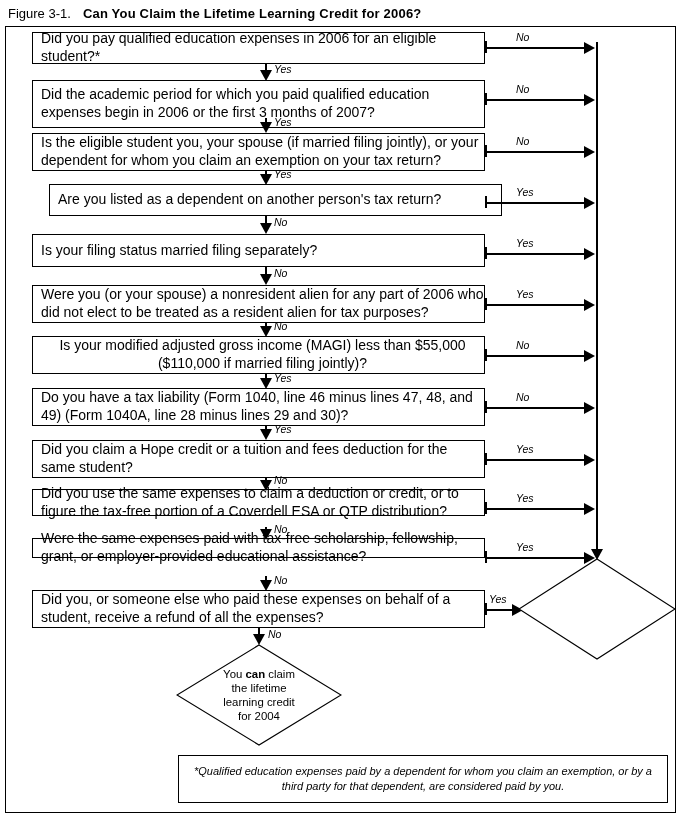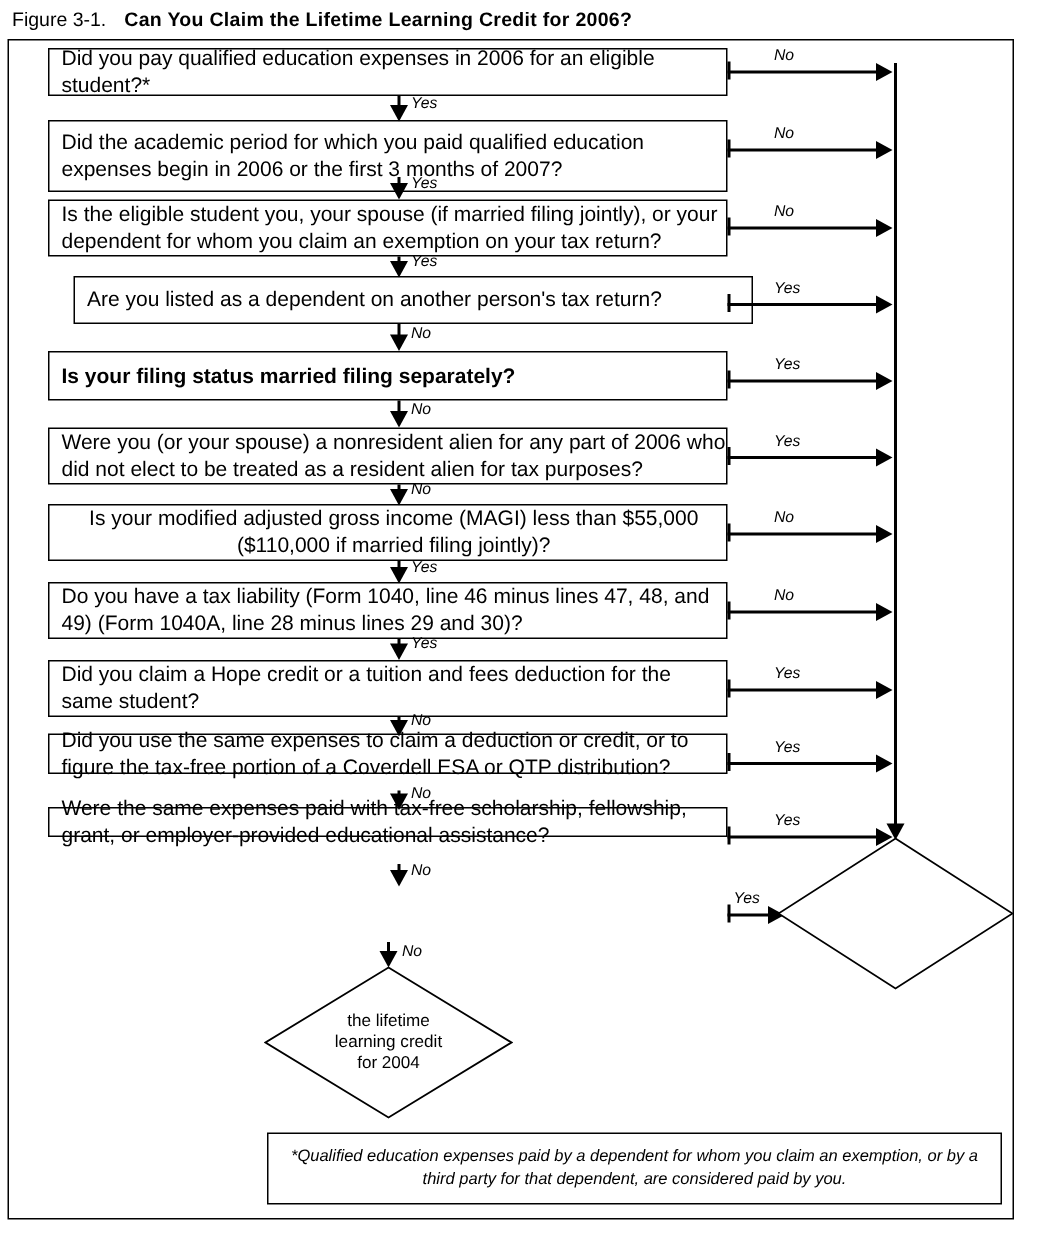--- a/index.html
+++ b/index.html
@@ -86,40 +86,43 @@
   </div>
   <div class="qbox" style="left:32px;top:80px;width:453px;height:48px;">
     <span class="qtext">Did the academic period for which you paid qualified education expenses begin in 2006 or the first 3 months of 2007?</span>
   </div>
   <div class="qbox" style="left:32px;top:133px;width:453px;height:38px;">
     <span class="qtext">Is the eligible student you, your spouse (if married filing jointly), or your dependent for whom you claim an exemption on your tax return?</span>
   </div>
   <div class="qbox" style="left:32px;top:184px;width:453px;height:32px;margin-left:17px;">
     <span class="qtext">Are you listed as a dependent on another person's tax return?</span>
   </div>
-  <div class="qbox" style="left:32px;top:234px;width:453px;height:33px;font-weight:bold;">
+  <div class="qbox" style="left:32px;top:234px;width:453px;height:33px;">
     <span class="qtext">Is your filing status married filing separately?</span>
   </div>
   <div class="qbox" style="left:32px;top:285px;width:453px;height:38px;">
     <span class="qtext">Were you (or your spouse) a nonresident alien for any part of 2006 who did not elect to be treated as a resident alien for tax purposes?</span>
   </div>
   <div class="qbox" style="left:32px;top:336px;width:453px;height:38px;text-align:center;">
     <span class="qtext">Is your modified adjusted gross income (MAGI) less than $55,000 ($110,000 if married filing jointly)?</span>
   </div>
   <div class="qbox" style="left:32px;top:388px;width:453px;height:38px;">
     <span class="qtext">Do you have a tax liability (Form 1040, line 46 minus lines 47, 48, and 49) (Form 1040A, line 28 minus lines 29 and 30)?</span>
   </div>
   <div class="qbox" style="left:32px;top:440px;width:453px;height:38px;">
     <span class="qtext">Did you claim a Hope credit or a tuition and fees deduction for the same student?</span>
   </div>
   <div class="qbox" style="left:32px;top:489px;width:453px;height:27px;">
     <span class="qtext">Did you use the same expenses to claim a deduction or credit, or to figure the tax-free portion of a Coverdell ESA or QTP distribution?</span>
   </div>
   <div class="qbox" style="left:32px;top:538px;width:453px;height:20px;">
     <span class="qtext">Were the same expenses paid with tax-free scholarship, fellowship, grant, or employer-provided educational assistance?</span>
+  </div>
+  <div class="qbox" style="left:32px;top:590px;width:453px;height:38px;">
+    <span class="qtext">Did you, or someone else who paid these expenses on behalf of a student, receive a refund of all the expenses?</span>
   </div>
 
   <div class="vline" style="left:265px;top:64px;height:10px;"></div>
   <div class="arrow-down" style="left:260px;top:70px;"></div>
   <div class="flow-label" style="left:274px;top:63px;">Yes</div>
 
   <div class="vline" style="left:265px;top:118px;height:9px;"></div>
   <div class="arrow-down" style="left:260px;top:122px;"></div>
   <div class="flow-label" style="left:274px;top:116px;">Yes</div>
 
@@ -230,20 +233,21 @@
     <svg width="158" height="102" viewBox="0 0 158 102">
       <polygon points="79,1 157,51 79,101 1,51" fill="#ffffff" stroke="#000000" stroke-width="1.2"></polygon>
     </svg>
   </div>
 
   <div class="diamond-wrap" style="left:176px;top:644px;width:166px;height:102px;">
     <svg width="166" height="102" viewBox="0 0 166 102">
       <polygon points="83,1 165,51 83,101 1,51" fill="#ffffff" stroke="#000000" stroke-width="1.2"></polygon>
     </svg>
     <div class="diamond-text">
+      <div><span>You </span><b>can</b><span> claim</span></div>
       <div>the lifetime</div>
       <div>learning credit</div>
       <div>for 2004</div>
     </div>
   </div>
 
   <div class="footnote" style="left:178px;top:755px;width:490px;height:48px;">
     <span class="fn-text">*Qualified education expenses paid by a dependent for whom you claim an exemption, or by a third party for that dependent, are considered paid by you.</span>
   </div>
 

